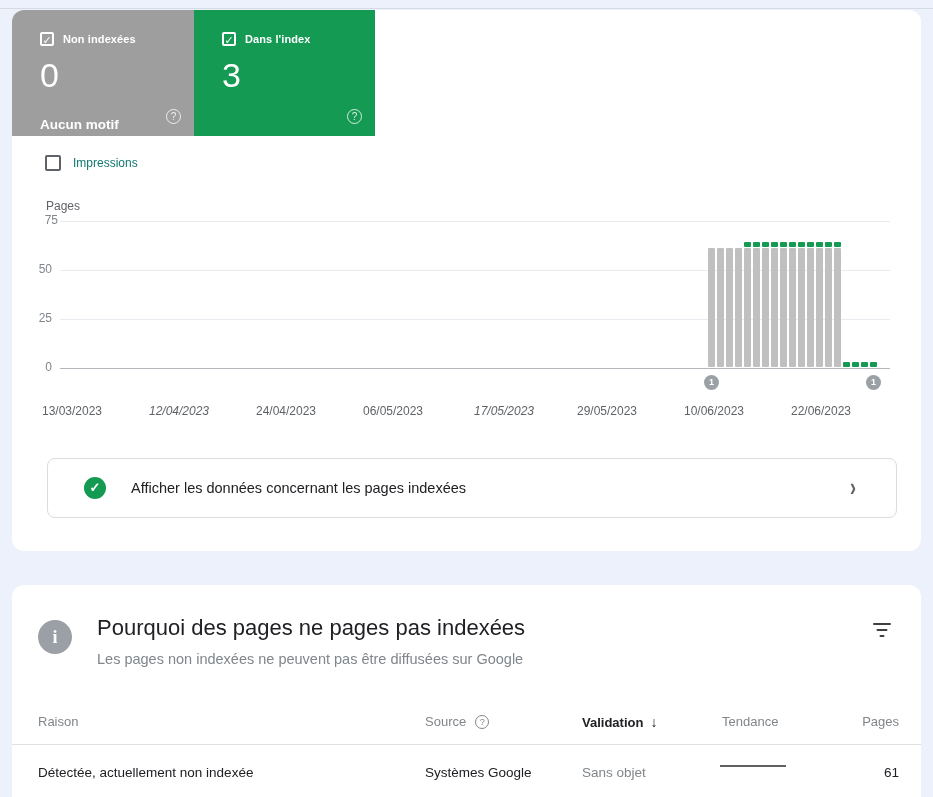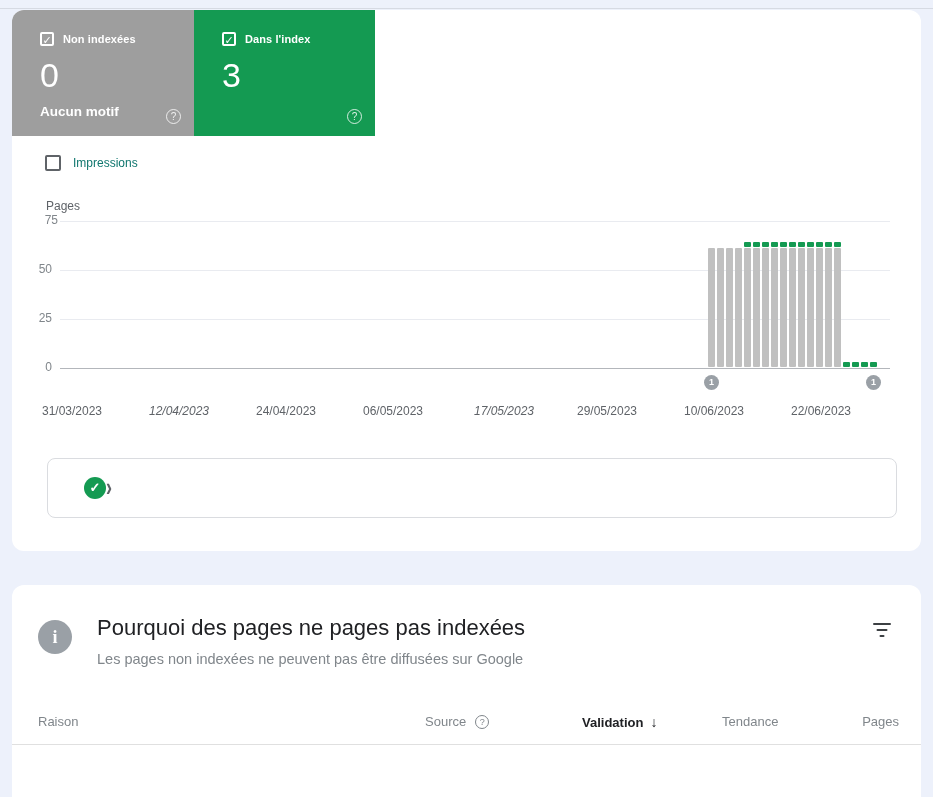--- a/index.html
+++ b/index.html
@@ -17,21 +17,21 @@
 
   
   .metrics{ position:absolute; top:0; left:0; height:126px; display:flex; }
   .metric{ width:182px; height:126px; padding:22px 14px 12px 28px; position:relative; color:#fff; }
   .metric.gray{ background:#9e9e9e; border-top-left-radius:12px; }
   .metric.green{ background:#149a52; width:181px; }
   .metric-top{ display:flex; align-items:center; gap:9px; }
   .m-check{ width:14px; height:14px; border:2px solid #fff; border-radius:2px; font-size:11px; line-height:13px; text-align:center; color:#fff; flex:0 0 auto; }
   .m-label{ font-size:11px; font-weight:bold; letter-spacing:.1px; }
   .m-value{ font-size:34px; margin-top:10px; }
-  .m-sub{ font-size:13.5px; font-weight:bold; margin-top:9px; }
+  .m-sub{ font-size:13.5px; font-weight:bold; margin-top:22px; }
   .m-help{ position:absolute; right:13px; bottom:12px; width:15px; height:15px; border:1.5px solid rgba(255,255,255,.8); border-radius:50%; color:rgba(255,255,255,.85); font-size:10px; line-height:14px; text-align:center; }
 
   
   .impressions{ position:absolute; top:145px; left:33px; display:flex; align-items:center; gap:12px; }
   .imp-box{ width:16px; height:16px; border:2px solid #5f6368; border-radius:2px; background:#fff; }
   .imp-label{ font-size:12px; color:#0f766e; }
 
   
   #chart{ position:absolute; top:187px; left:0; width:909px; height:235px; }
   .pages-label{ position:absolute; top:2px; left:34px; font-size:12px; color:#5f6368; }
@@ -143,32 +143,33 @@
       <div class="bar-seg" style="left: 813px; top: 51px; height: 119px; background: rgb(192, 192, 192);"></div>
       <div class="bar-seg" style="left: 813px; top: 45px; height: 5px; background: rgb(20, 154, 82);"></div>
       <div class="bar-seg" style="left: 822px; top: 51px; height: 119px; background: rgb(192, 192, 192);"></div>
       <div class="bar-seg" style="left: 822px; top: 45px; height: 5px; background: rgb(20, 154, 82);"></div>
       <div class="bar-seg" style="left: 831px; top: 165px; height: 5px; background: rgb(20, 154, 82);"></div>
       <div class="bar-seg" style="left: 840px; top: 165px; height: 5px; background: rgb(20, 154, 82);"></div>
       <div class="bar-seg" style="left: 849px; top: 165px; height: 5px; background: rgb(20, 154, 82);"></div>
       <div class="bar-seg" style="left: 858px; top: 165px; height: 5px; background: rgb(20, 154, 82);"></div>
       <div class="marker" style="left: 692px; top: 178px;">1</div>
       <div class="marker" style="left: 854px; top: 178px;">1</div>
-      <div class="xtick" style="left: 60px;">31/03/2023</div>
+      <div class="xtick" style="left: 60px;">13/03/2023</div>
       <div class="xtick" style="left: 167px; font-style: italic;">12/04/2023</div>
       <div class="xtick" style="left: 274px;">24/04/2023</div>
       <div class="xtick" style="left: 381px;">06/05/2023</div>
       <div class="xtick" style="left: 492px; font-style: italic;">17/05/2023</div>
       <div class="xtick" style="left: 595px;">29/05/2023</div>
       <div class="xtick" style="left: 702px;">10/06/2023</div>
       <div class="xtick" style="left: 809px;">22/06/2023</div>
     </div>
 
   <div class="banner">
     <div class="banner-check">✓</div>
+    <div class="banner-text">Afficher les données concernant les pages indexées</div>
     <div class="banner-chevron">›</div>
   </div>
 </div>
 
 <div class="card" id="card-table">
   <div class="sec-head">
     <div class="info-circle">i</div>
     <div class="sec-title">Pourquoi des pages ne pages pas indexées</div>
     <div class="sec-sub">Les pages non indexées ne peuvent pas être diffusées sur Google</div>
     <div class="filter-icon">
@@ -185,13 +186,20 @@
       <span class="th-help">?</span>
     </div>
     <div class="col-validation">
       <span class="th-validation">Validation</span>
       <span class="sort-arrow">↓</span>
     </div>
     <div class="col-tendance">Tendance</div>
     <div class="col-pages">Pages</div>
   </div>
 
+  <div class="trow">
+    <div class="col-raison">Détectée, actuellement non indexée</div>
+    <div class="col-source">Systèmes Google</div>
+    <div class="col-validation val-muted">Sans objet</div>
+    <div class="sparkline"></div>
+    <div class="col-pages">61</div>
+  </div>
 </div>
 
 </body></html>

